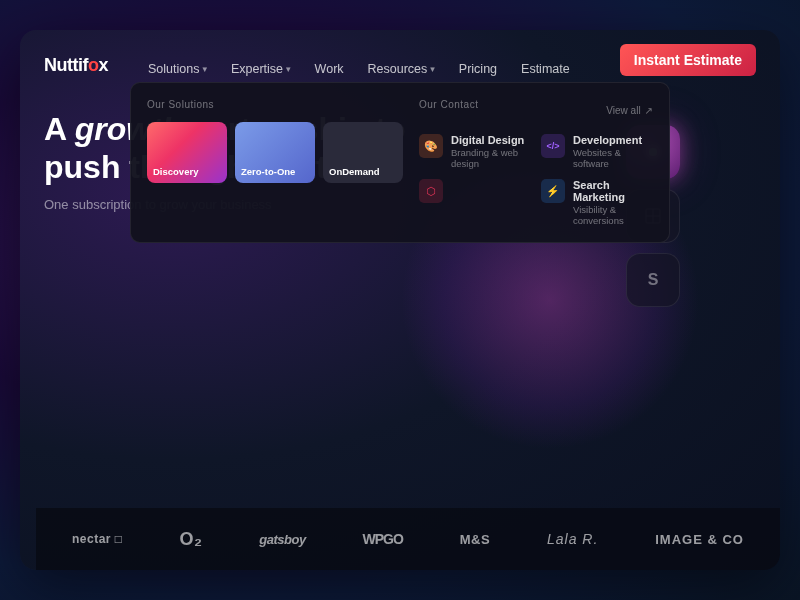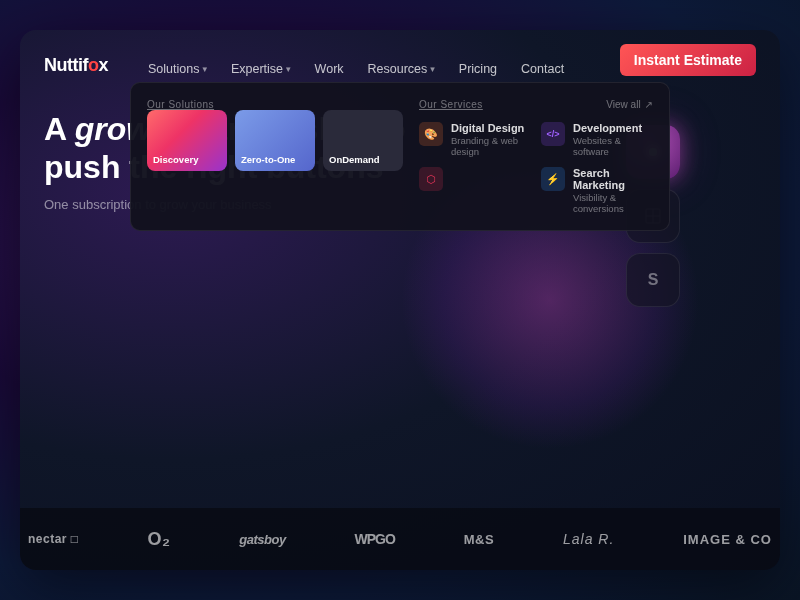--- a/index.html
+++ b/index.html
@@ -92,22 +92,22 @@
       display: flex;
       gap: 16px;
     }
 
     .solutions-col {
       flex: 1;
     }
     .col-label {
       font-size: 10px;
       color: rgba(255,255,255,0.4);
+      margin-bottom: 12px;
       letter-spacing: 0.5px;
-      text-decoration: underline;
     }
     .solution-cards {
       display: flex;
       gap: 8px;
     }
     .solution-card {
       width: 80px;
       height: 61px;
       border-radius: 8px;
       display: flex;
@@ -240,27 +240,27 @@
     }
     .app-icon.dark2 {
       background: rgba(20,20,35,0.7);
       border: 1px solid rgba(255,255,255,0.08);
     }
 
     
     .logo-bar {
       position: absolute;
       bottom: 0;
-      left: 0;
+      left: 16px;
       right: 0;
       height: 62px;
       background: rgba(8, 10, 20, 0.85);
       display: flex;
       align-items: center;
-      padding: 0 8px;
+      padding: 0 36px;
       gap: 0;
       overflow: hidden;
     }
     .logo-bar-inner {
       display: flex;
       align-items: center;
       width: 100%;
       justify-content: space-between;
     }
     .brand-logo {
@@ -301,21 +301,21 @@
         <span>Work</span>
       </span>
       <span class="nav-link">
         <span>Resources</span>
         <span class="chevron">▾</span>
       </span>
       <span class="nav-link">
         <span>Pricing</span>
       </span>
       <span class="nav-link">
-        <span>Contact</span>
+        <span>Estimate</span>
       </span>
     </div>
     <div class="nav-cta">Instant Estimate</div>
   </nav>
 
   <div class="dropdown-panel">
 
     <div class="solutions-col">
       <div class="col-label">Our Solutions</div>
       <div class="solution-cards">
@@ -326,21 +326,21 @@
           <span class="card-label">Zero-to-One</span>
         </div>
         <div class="solution-card ondemand">
           <span class="card-label">OnDemand</span>
         </div>
       </div>
     </div>
 
     <div class="services-col">
       <div class="services-header">
-        <span class="col-label">Our Services</span>
+        <span class="col-label">Our Contact</span>
         <span class="view-all">
           <span>View all</span>
           <span>↗</span>
         </span>
       </div>
       <div class="services-grid">
         <div class="service-item">
           <div class="service-icon orange">🎨</div>
           <div class="service-text">
             <div class="service-name">Digital Design</div>

